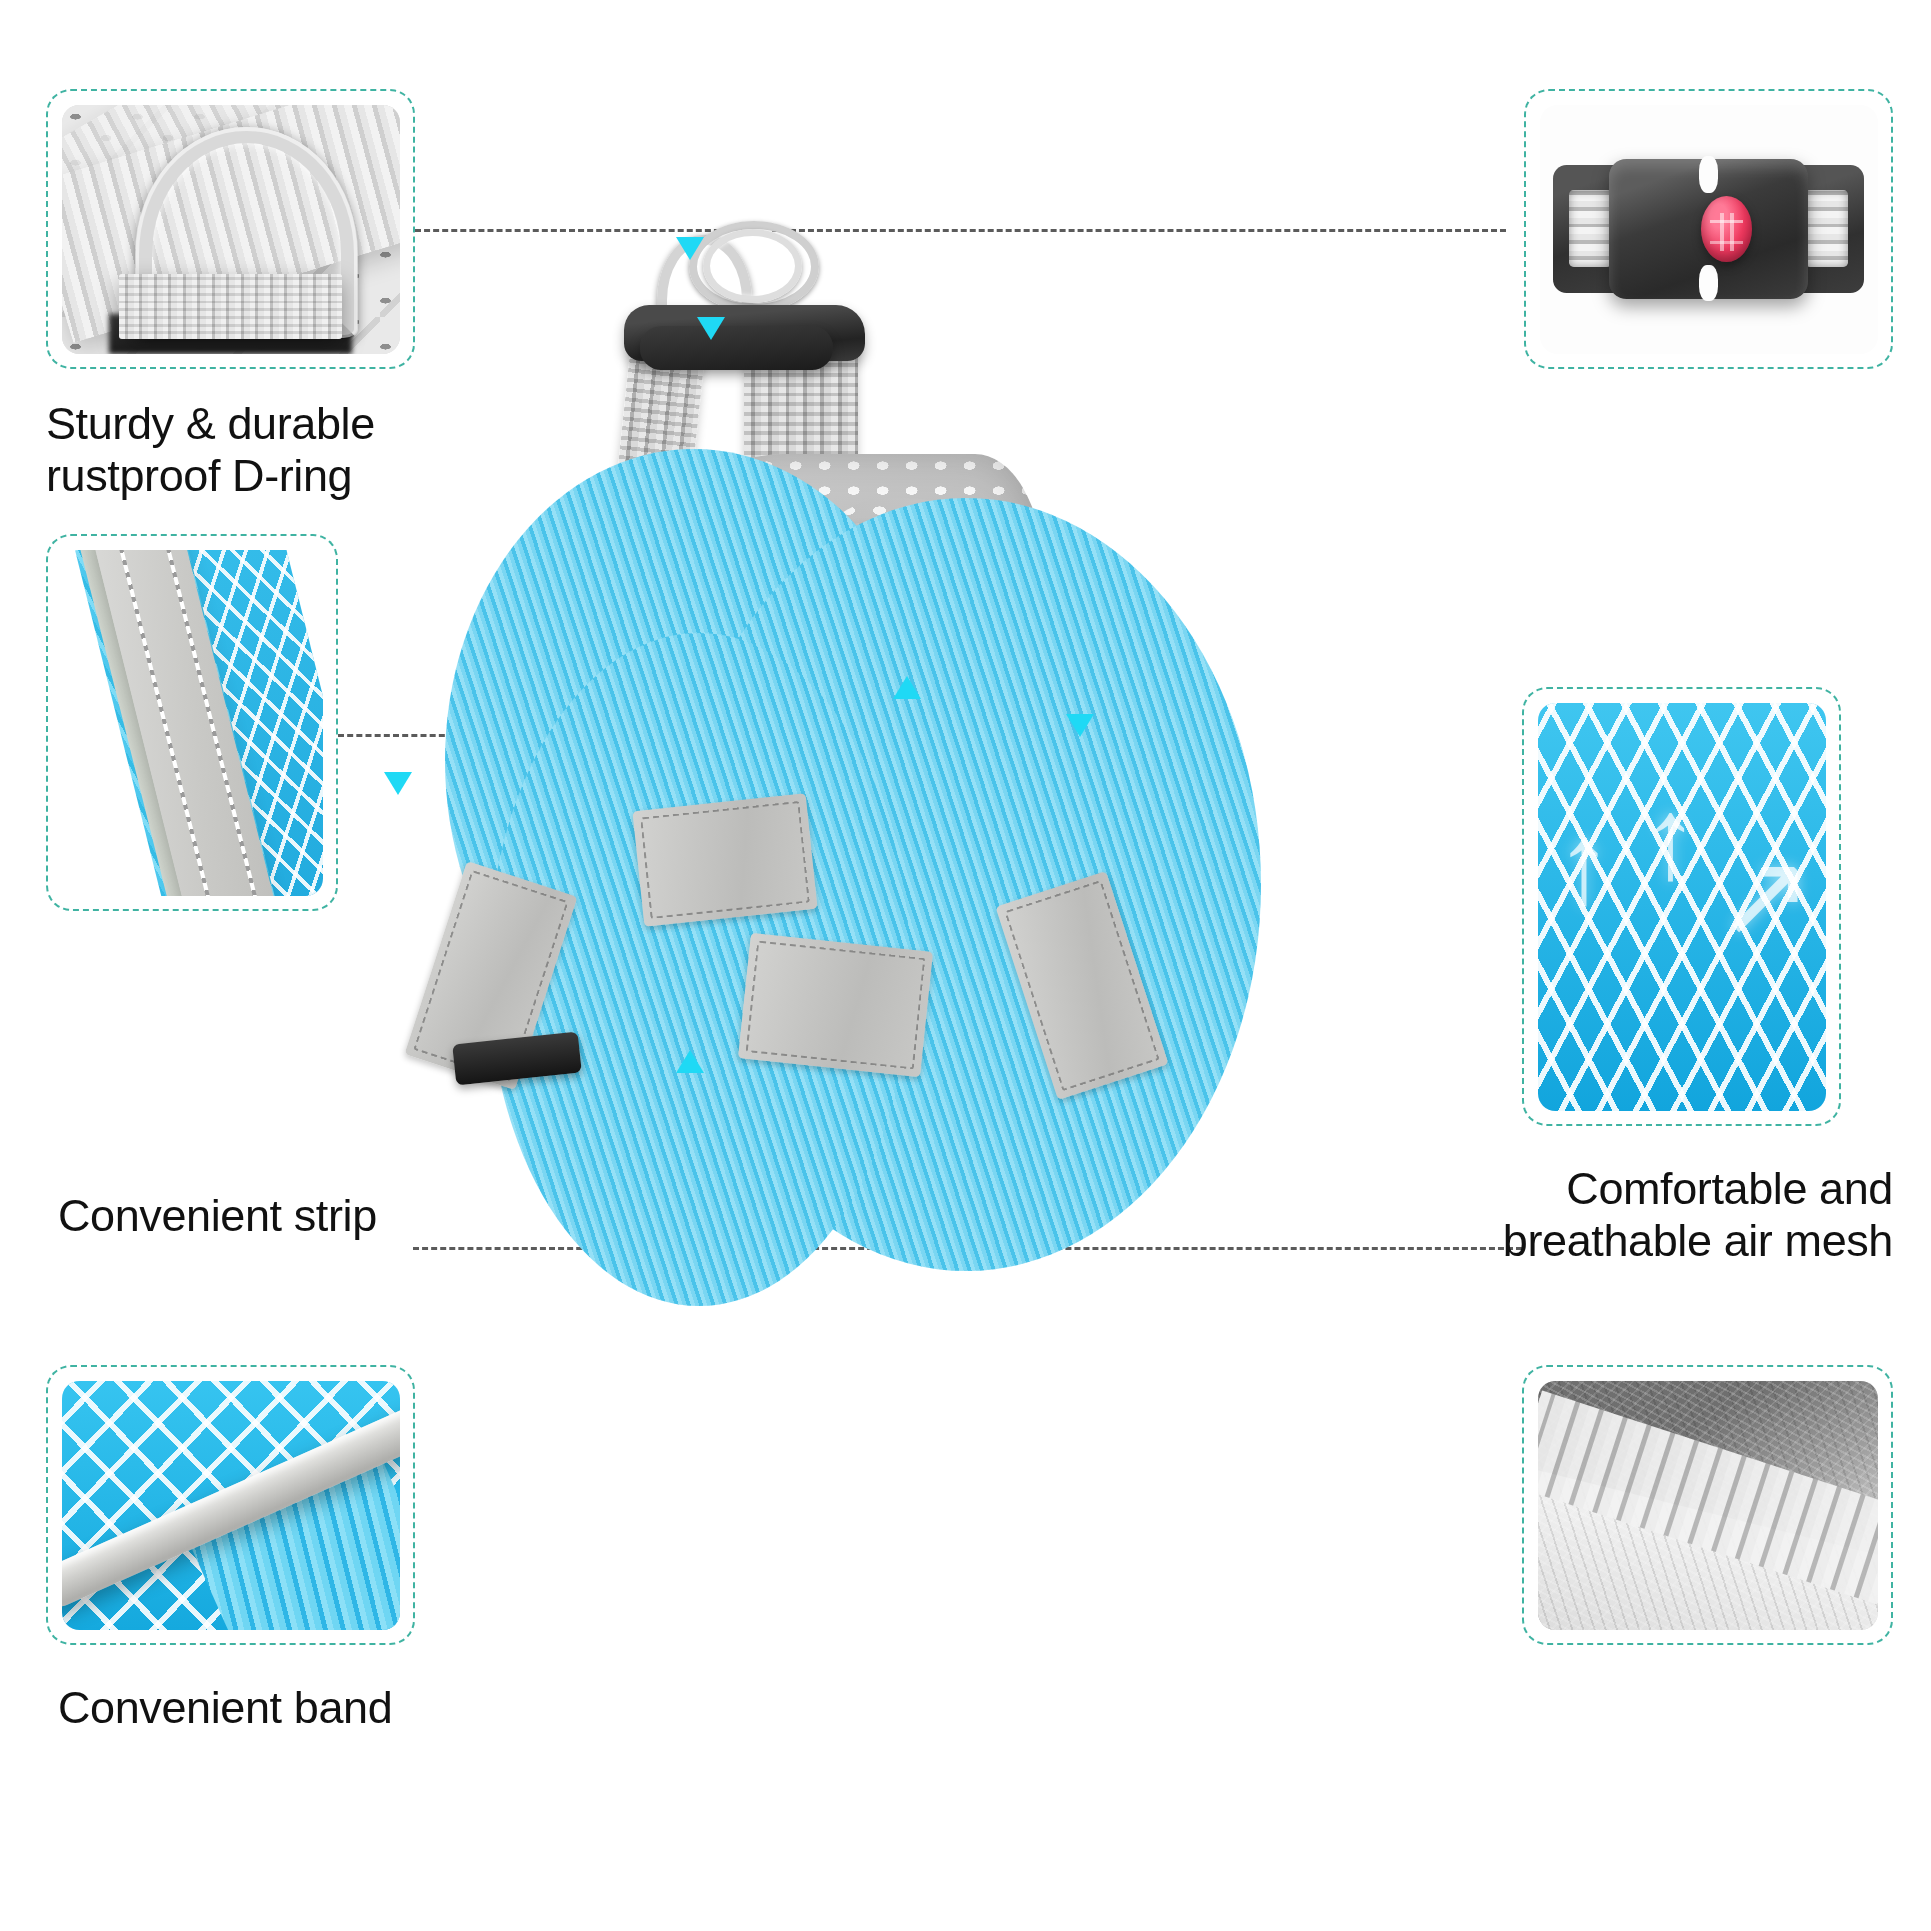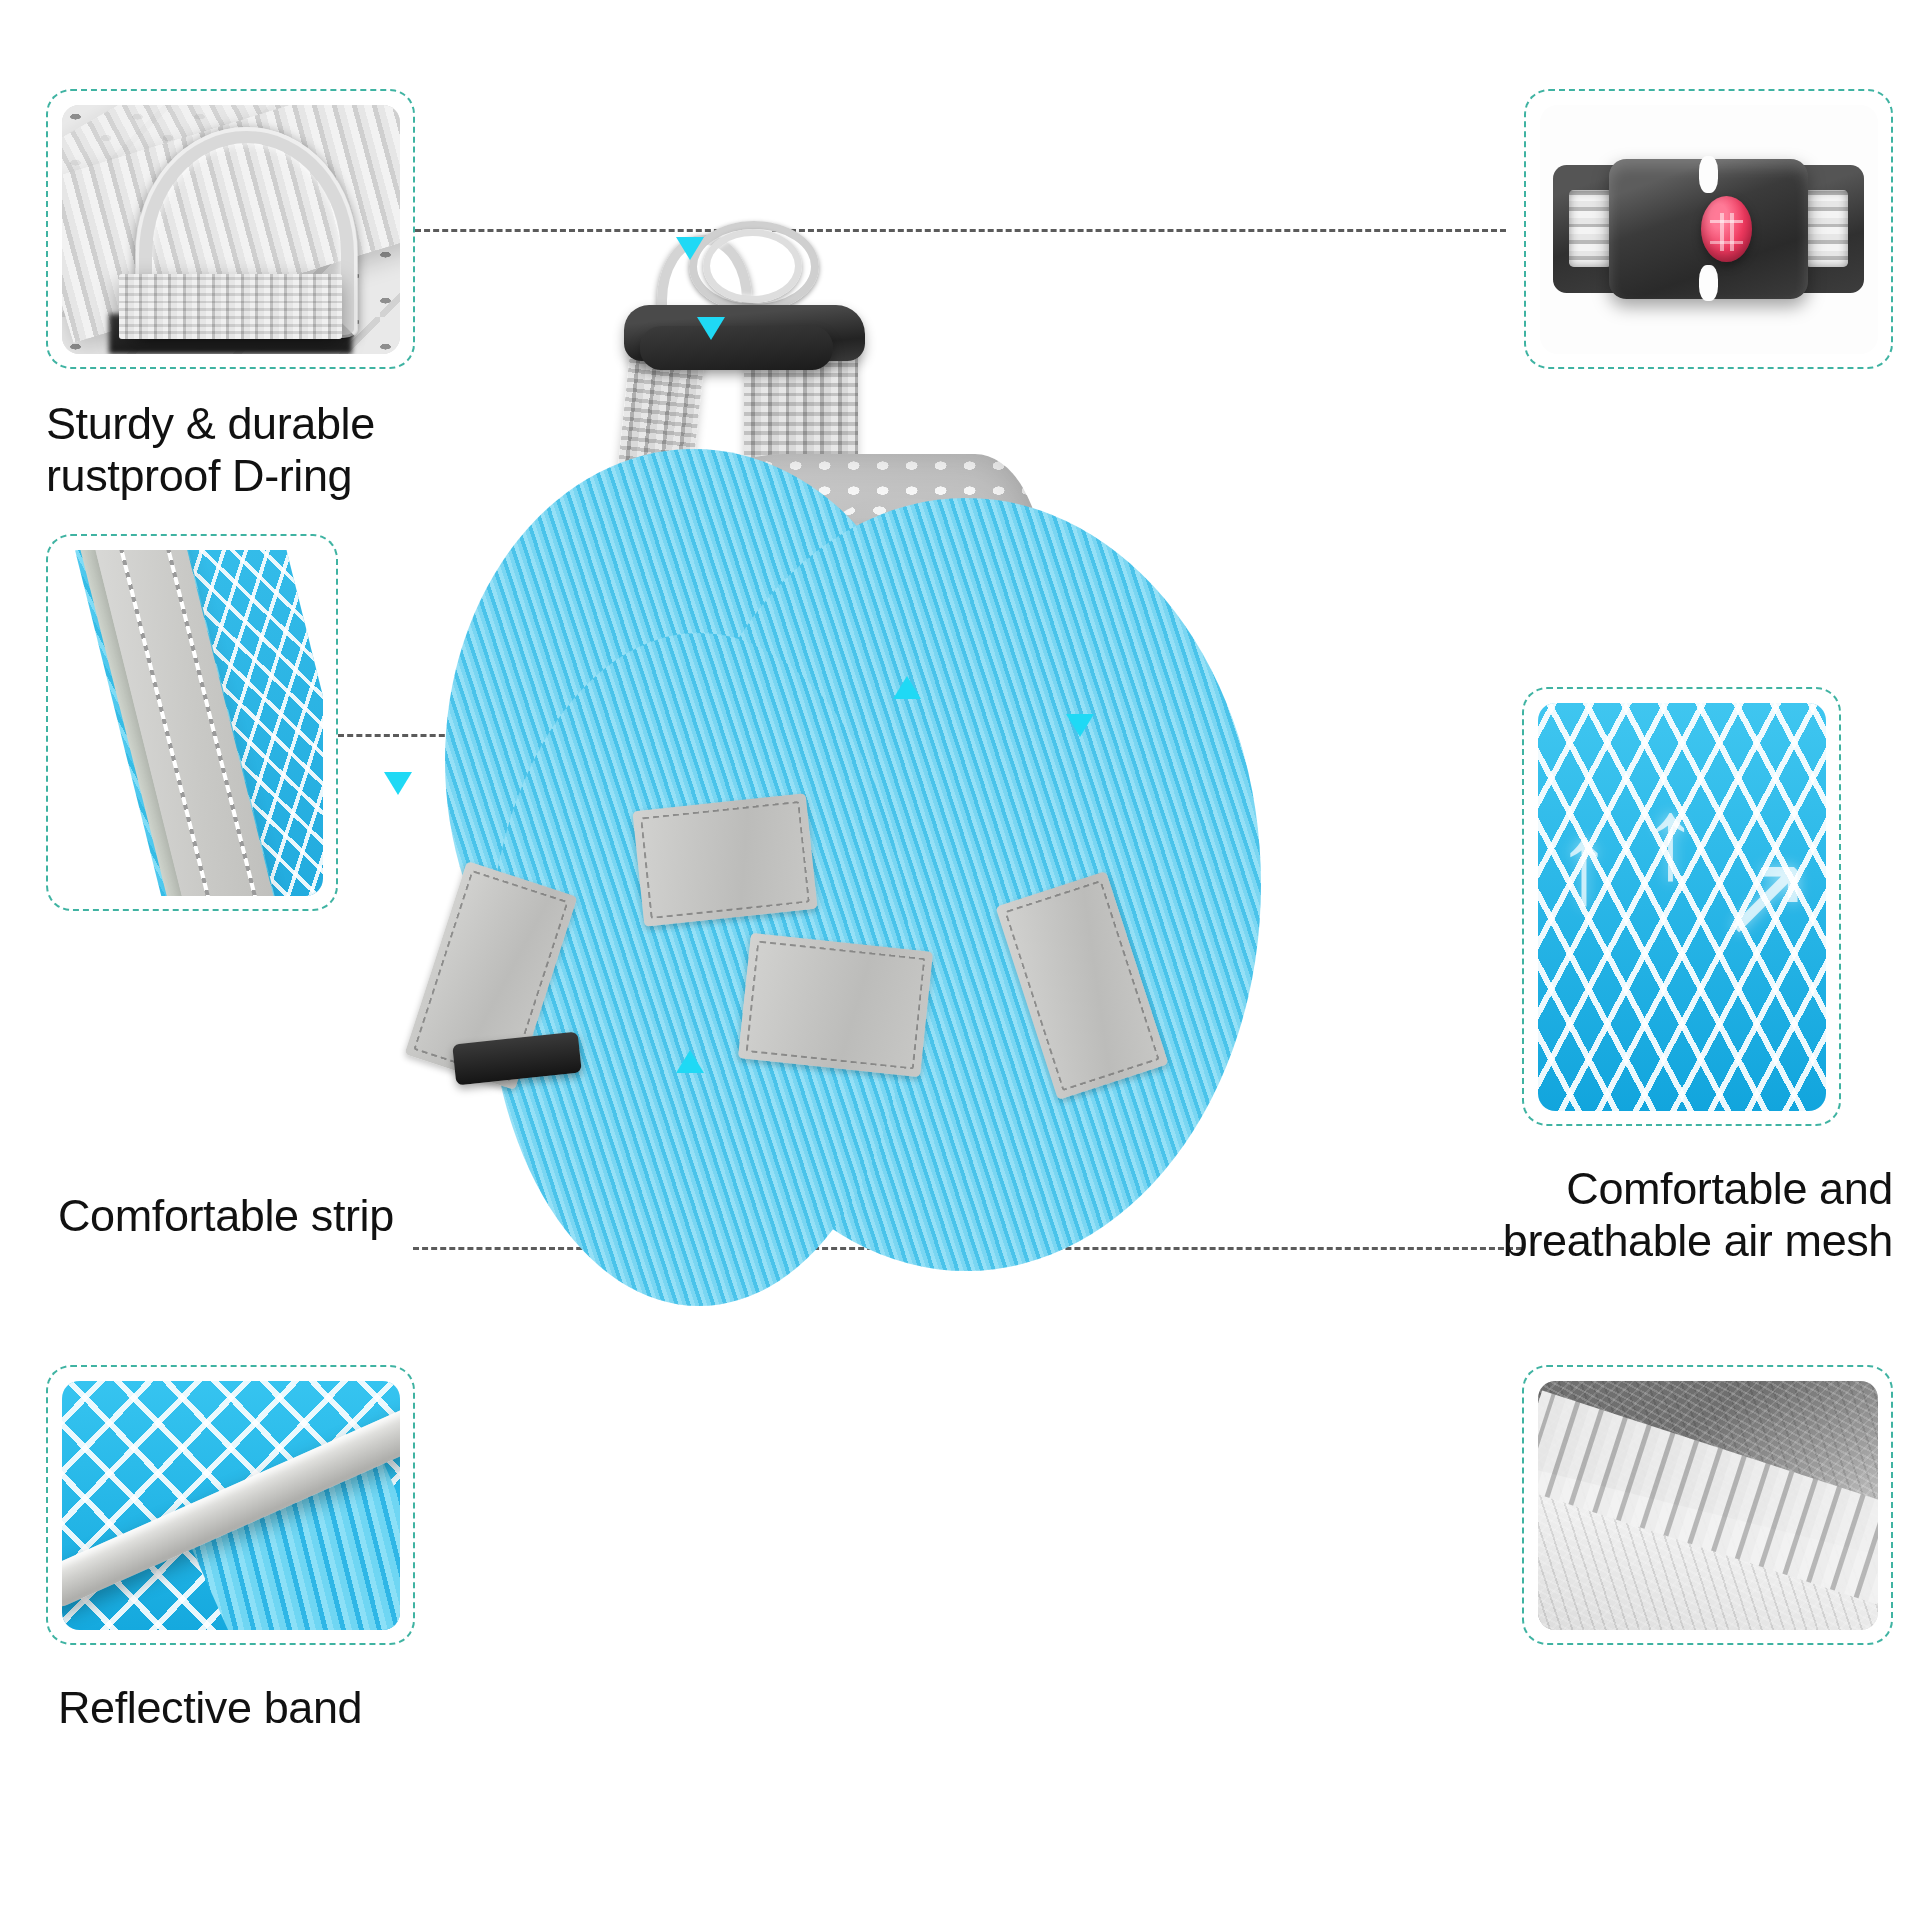--- a/index.html
+++ b/index.html
@@ -270,41 +270,41 @@
     <div class="photo">
       <div class="tex-refstrip"></div>
       <div class="rs-mesh"></div>
       <div class="rs-blue-tape"></div>
       <div class="rs-piping"></div>
       <div class="rs-grey"></div>
       <div class="rs-stitch" style="left:40%;"></div>
       <div class="rs-stitch" style="left:58%;"></div>
     </div>
   </div>
-  <div class="caption left" style="left:58px;top:1190px;width:415px;">Comfortable strip</div>
+  <div class="caption left" style="left:58px;top:1190px;width:415px;">Convenient strip</div>
 
   <div class="panel" style="left:1522px;top:687px;width:319px;height:439px;">
     <div class="photo">
       <div class="tex-airmesh"></div>
       <div class="arrow" style="left:6%;top:25%;">↑</div>
       <div class="arrow" style="left:36%;top:19%;">↑</div>
       <div class="arrow" style="left:62%;top:33%;">↗</div>
     </div>
   </div>
   <div class="caption right" style="left:1352px;top:1163px;width:541px;">Comfortable and
 breathable air mesh</div>
 
   <div class="panel" style="left:46px;top:1365px;width:369px;height:280px;">
     <div class="photo">
       <div class="tex-refband"></div>
       <div class="rb-weave"></div>
       <div class="rb-cord"></div>
     </div>
   </div>
-  <div class="caption left" style="left:58px;top:1682px;width:415px;">Reflective band</div>
+  <div class="caption left" style="left:58px;top:1682px;width:415px;">Convenient band</div>
 
   <div class="panel" style="left:1522px;top:1365px;width:371px;height:280px;">
     <div class="photo">
       <div class="tex-velcro"></div>
       <div class="vl-light"></div>
       <div class="vl-fuzz"></div>
       <div class="vl-loops"></div>
     </div>
   </div>
 

